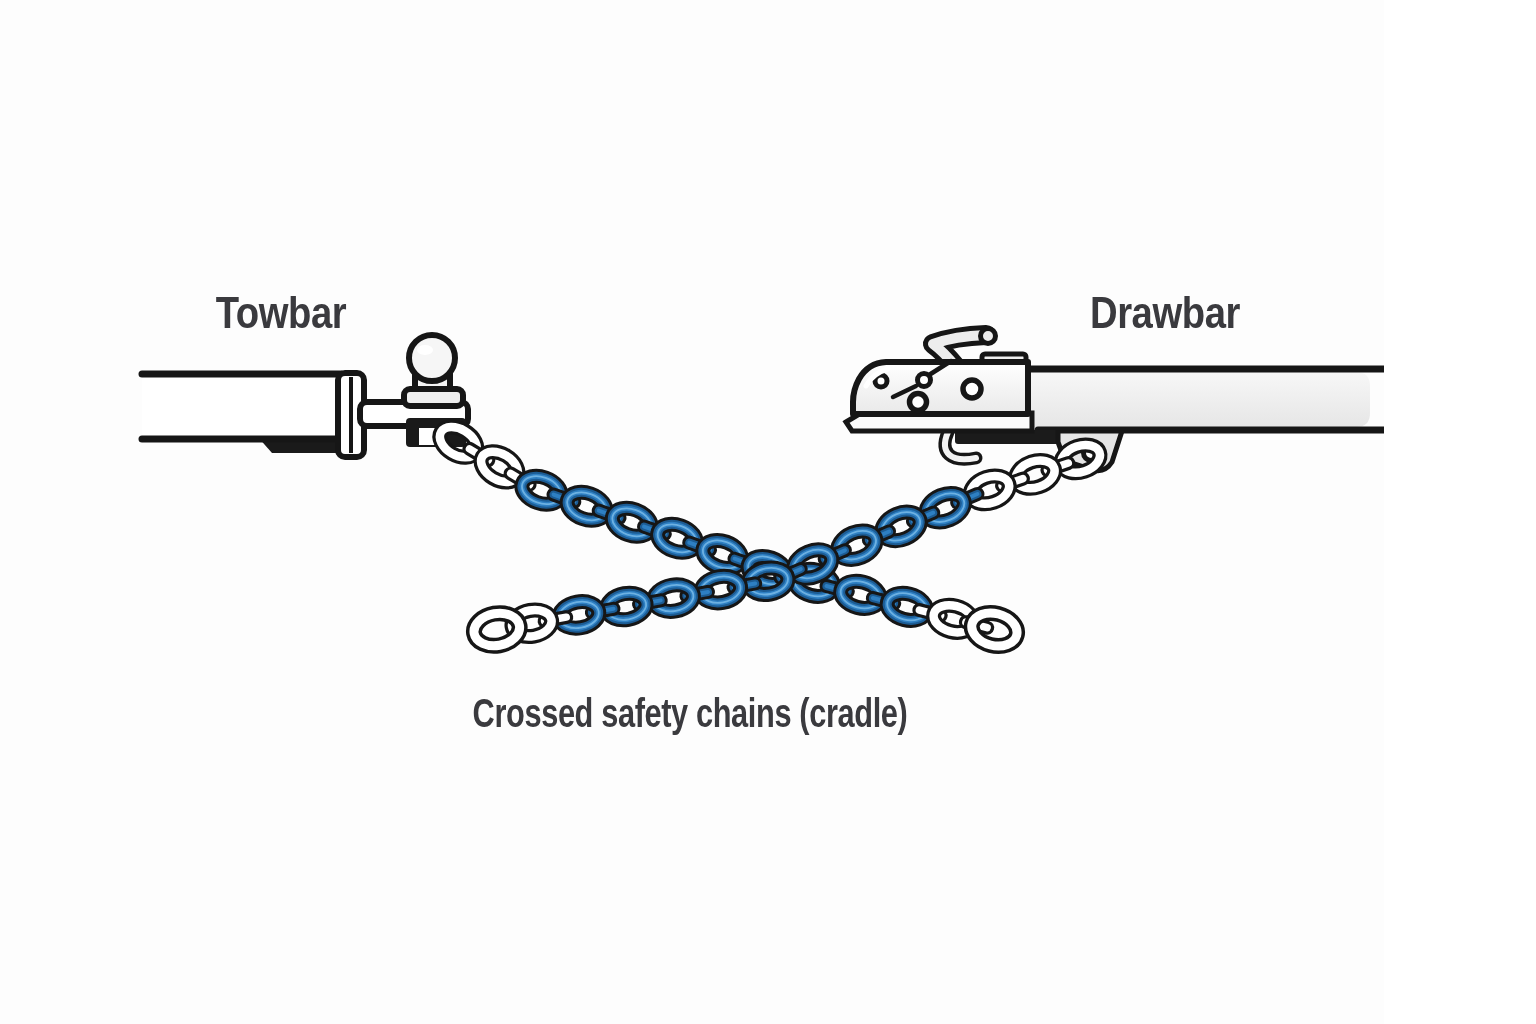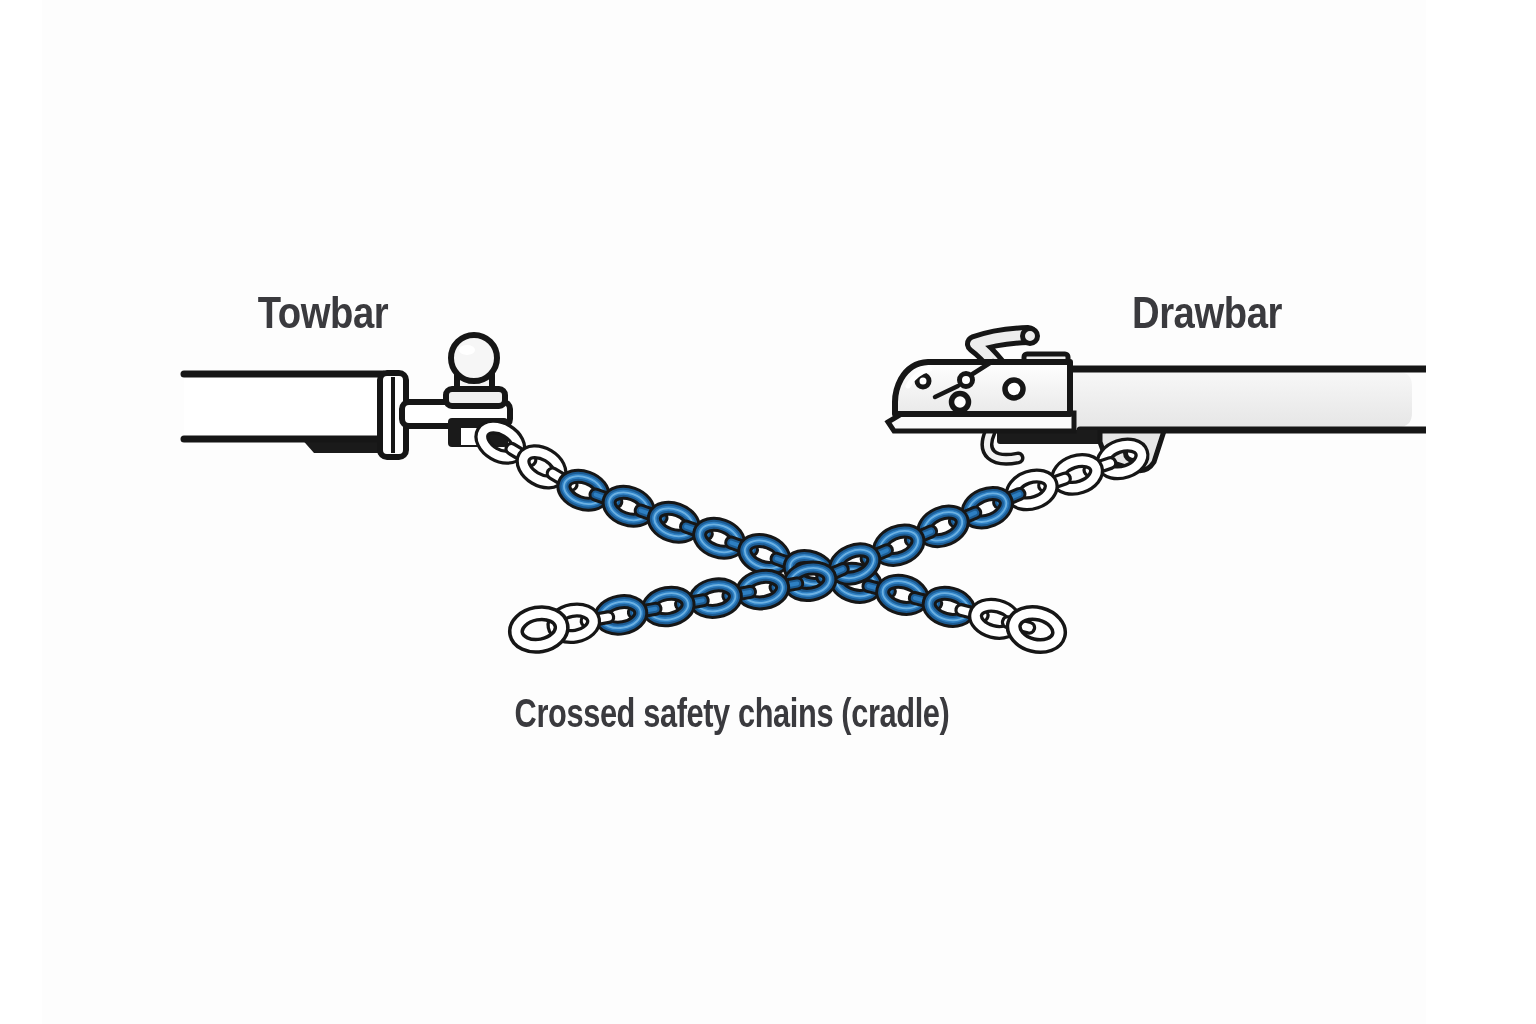--- a/index.html
+++ b/index.html
@@ -1,20 +1,19 @@
 <!DOCTYPE html>
 <html style="--text: #3a3a3e; --outline: #161616; --chain-blue: #2e7fc2; --chain-blue-dark: #1c5c94; --chain-blue-light: #6db1e2; --chain-white: #ffffff; --metal-fill: #ececec; --background: #fdfdfd;"><head>
 <meta charset="utf-8">
 <style>
   html,body{margin:0;padding:0;background:#ffffff;}
   .stage{
     position:relative;width:1384px;height:1024px;overflow:hidden;
     background:var(--background,#fdfdfd);
     font-family:"Liberation Sans",sans-serif;
-    margin-left:42px;
   }
   .diagram-svg{position:absolute;inset:0;}
   .label{
     position:absolute;
     font-weight:700;font-size:45px;color:var(--text,#3a3a3e);
     letter-spacing:-0.5px;white-space:nowrap;
     transform:translateX(-50%) scaleX(.85);
     transform-origin:center top;
   }
   .caption{

